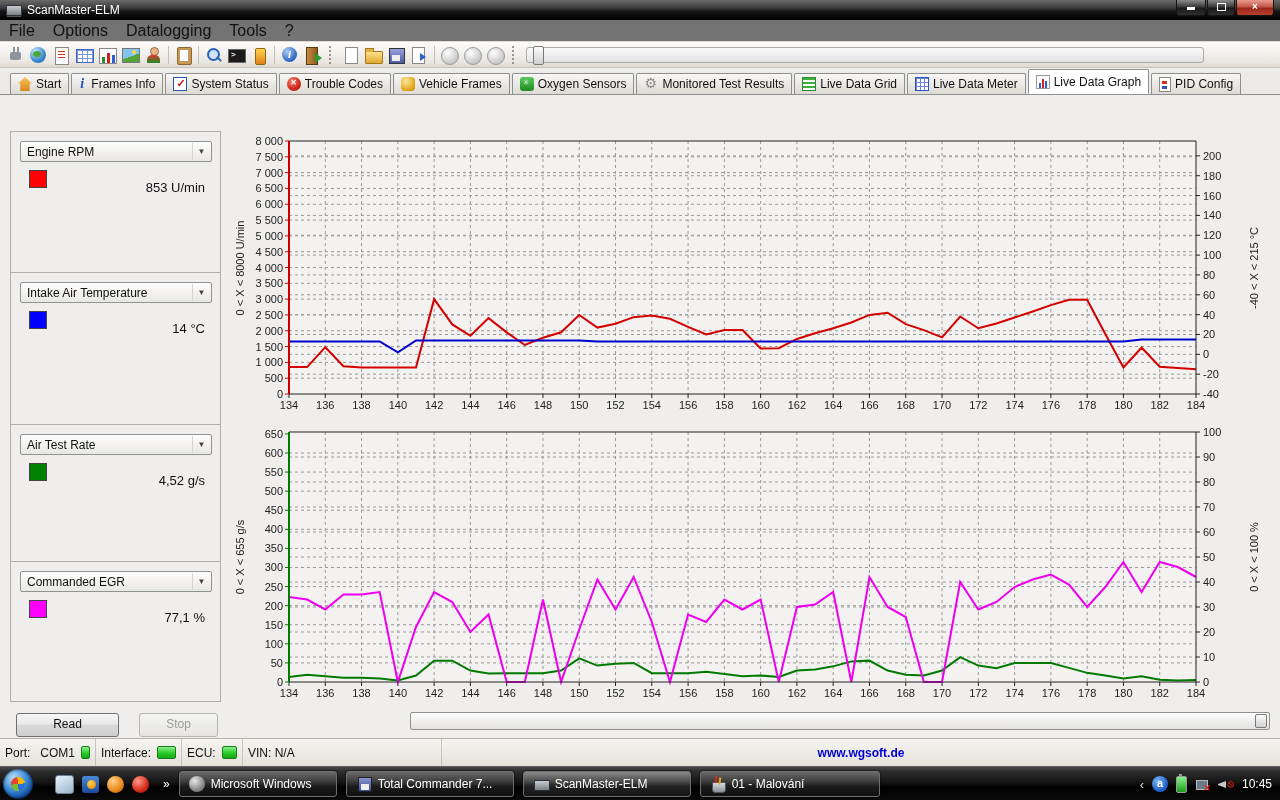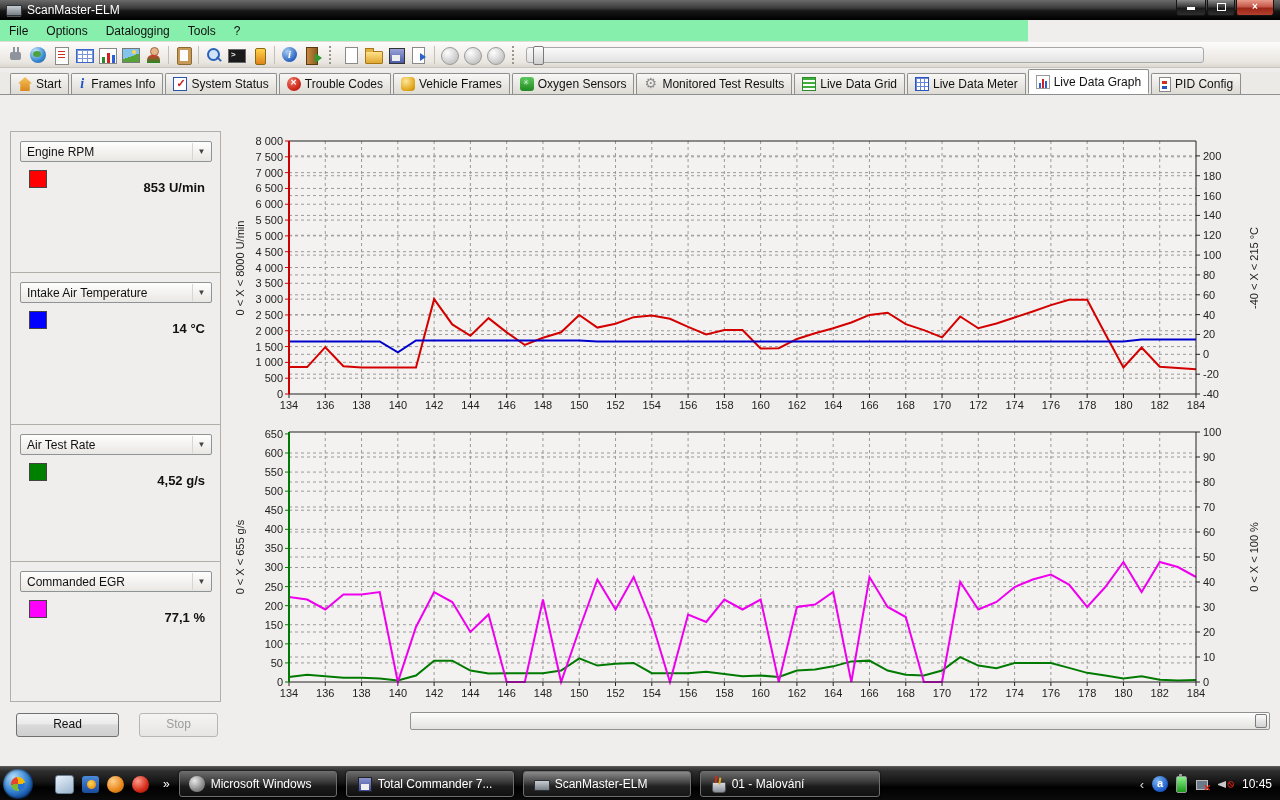--- a/index.html
+++ b/index.html
@@ -16,22 +16,22 @@
   .winbtns{position:absolute;right:6px;top:0;display:flex;}
   .wbtn{height:15px;border:1px solid #141414;border-top:none;border-radius:0 0 3px 3px;
     background:linear-gradient(#8a8a8a,#3a3a3a 45%,#1a1a1a 55%,#2e2e2e);
     color:#fff;font-size:10px;line-height:13px;text-align:center;margin-left:1px;}
   .wbtn.min{width:28px}.wbtn.res{width:26px}
   .wbtn.close{width:36px;background:linear-gradient(#e89a8a,#c4574a 45%,#9c2718 55%,#b4402e);font-weight:bold;}
   .minglyph{display:inline-block;width:8px;height:3px;background:#fff;margin-top:7px;}
   .resglyph{display:inline-block;width:7px;height:6px;border:1px solid #fff;margin-top:3px;}
 
   
-  .menubar{position:absolute;left:0;top:20px;width:1028px;height:21px;background:#86efac;
-    border-bottom:1px solid #e0ddd7;font-size:12px;color:#111;display:flex;align-items:center;}
+  .menubar{position:absolute;left:0;top:20px;width:1280px;height:21px;background:#737373;
+    border-bottom:1px solid #e0ddd7;font-size:16px;color:#111;display:flex;align-items:center;}
   .menuitem{padding:2px 9px;cursor:default;}
 
   
   .toolbar{position:absolute;left:0;top:42px;width:1280px;height:26px;
     background:linear-gradient(#fdfcfb,#eae6e1 80%,#ddd8d1);border-bottom:1px solid #c9c4bb;
     display:flex;align-items:center;padding-left:4px;box-sizing:border-box;}
   .tbi{width:23px;height:22px;position:relative;border-radius:2px;flex:none;}
   .tsep{width:1px;height:18px;background:#c4beb4;margin:0 3px;flex:none;}
   .tgrip{width:3px;height:18px;border-left:2px dotted #9a958c;margin:0 5px;flex:none;}
   
@@ -118,21 +118,21 @@
   .left-panel{position:absolute;left:10px;top:36px;width:211px;height:571px;
     border:1px solid #b3afa8;box-sizing:border-box;background:#f0eeec;}
   .sensor{position:relative;box-sizing:border-box;border-bottom:1px solid #b3afa8;}
   .sensor:last-child{border-bottom:none;}
   .s0{height:141px}.s1{height:152px}.s2{height:137px}.s3{height:139px}
   .combo{position:absolute;left:9px;top:9px;width:192px;height:21px;border:1px solid #8e9494;border-radius:2px;
     background:linear-gradient(#fefefe,#e9e7e3);font-size:12px;line-height:20px;padding-left:6px;box-sizing:border-box;color:#111;}
   .combo .arrow{position:absolute;right:1px;top:1px;width:17px;height:17px;border-left:1px solid #d8d5d0;
     text-align:center;line-height:17px;font-size:8px;color:#444;}
   .swatch{position:absolute;left:18px;top:38px;width:16px;height:16px;border:1px solid #444;}
-  .s-value{position:absolute;right:15px;top:48px;font-size:13px;font-weight:bold;color:#111;}
+  .s-value{position:absolute;right:15px;top:48px;font-size:13px;font-weight:normal;color:#111;}
 
   .chart{position:absolute;width:1040px;height:288px;}
   #chart-top{left:228px;top:38px;}
   #chart-bottom{left:228px;top:327px;}
   .g-lab{position:absolute;font-size:11px;color:#222;}
   .g-llab{text-align:right;width:46px;}
   .g-xlab{text-align:center;width:32px;}
   .g-rot{position:absolute;white-space:nowrap;font-size:11px;color:#222;transform:translate(-50%,-50%) rotate(-90deg);}
 
   .btn{position:absolute;height:22px;border:1px solid #707070;border-radius:3px;font-size:12px;
@@ -546,20 +546,39 @@
           <line x1="61" y1="10" x2="61" y2="260" stroke="#007a00" stroke-width="2"></line>
         </svg><div class="g-rot" style="left: 12px; top: 135px;">0  &lt; X &lt;  655 g/s</div><div class="g-rot" style="left: 1026px; top: 135px;">0  &lt; X &lt;  100 %</div></div>
 
     <div class="btn" id="read-btn">Read</div>
     <div class="btn" id="stop-btn">Stop</div>
     <div class="trackbar">
         <div class="thumb"></div>
       </div>
   </div>
 
+  <div class="statusbar">
+    <div class="scell" style="width:96px">
+      <span>Port:</span>
+      <span style="margin-left:10px">COM1</span>
+      <span class="led"></span>
+    </div>
+    <div class="scell" style="width:86px">
+      <span>Interface:</span>
+      <span class="led"></span>
+    </div>
+    <div class="scell" style="width:61px">
+      <span>ECU:</span>
+      <span class="led"></span>
+    </div>
+    <div class="scell" style="width:199px">
+      <span>VIN: N/A</span>
+    </div>
+    <div class="weblink">www.wgsoft.de</div>
+  </div>
 
   <div class="taskbar">
     <div class="orb">
         <div class="flag"></div>
       </div>
     <div class="ql">
       <span class="qli q-desk"></span>
       <span class="qli q-wmp"></span>
       <span class="qli q-orange"></span>
       <span class="qli q-red"></span>

